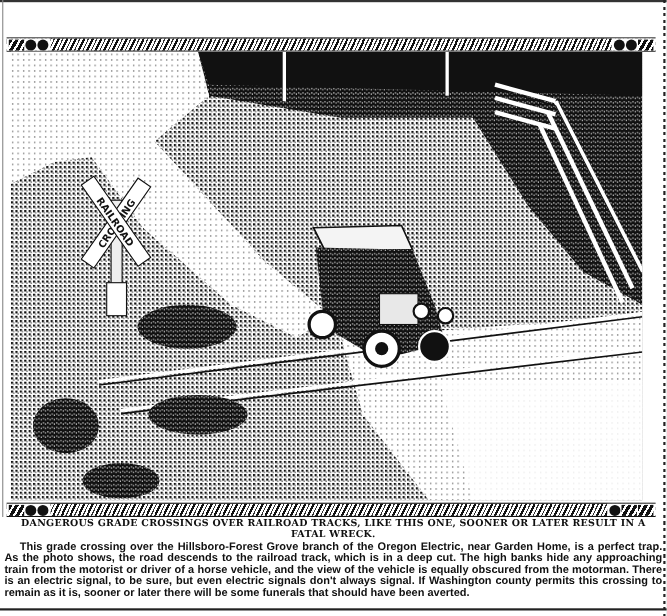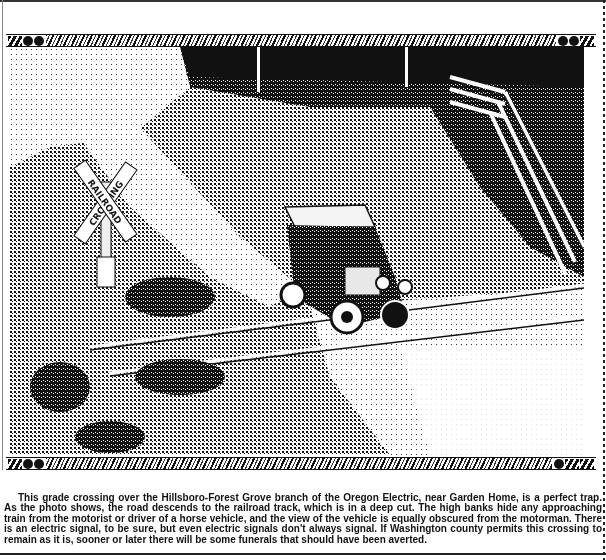--- a/index.html
+++ b/index.html
@@ -160,19 +160,20 @@
       <span class="orn-dot"></span>
       <span class="orn-dot"></span>
     </div>
     <div class="orn-end">
       <span class="orn-dot"></span>
       <span class="orn-slash"></span>
       <span class="orn-slash"></span>
     </div>
   </div>
 
+  <div class="caption-head">DANGEROUS GRADE CROSSINGS OVER RAILROAD TRACKS, LIKE THIS ONE, SOONER OR LATER RESULT IN A FATAL WRECK.</div>
 
   <div class="body-text">
     <p>This grade crossing over the Hillsboro-Forest Grove branch of the Oregon Electric, near Garden Home, is a perfect trap. As the photo shows, the road descends to the railroad track, which is in a deep cut. The high banks hide any approaching train from the motorist or driver of a horse vehicle, and the view of the vehicle is equally obscured from the motorman. There is an electric signal, to be sure, but even electric signals don't always signal. If Washington county permits this crossing to remain as it is, sooner or later there will be some funerals that should have been averted.</p>
   </div>
 
   <div class="bottom-rule"></div>
 </div>
 
 </body></html>

